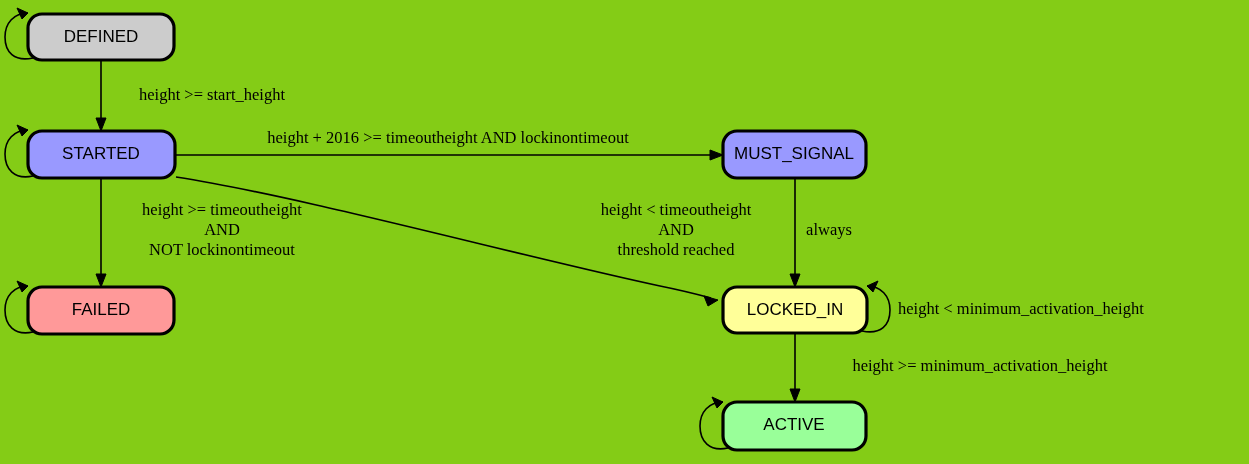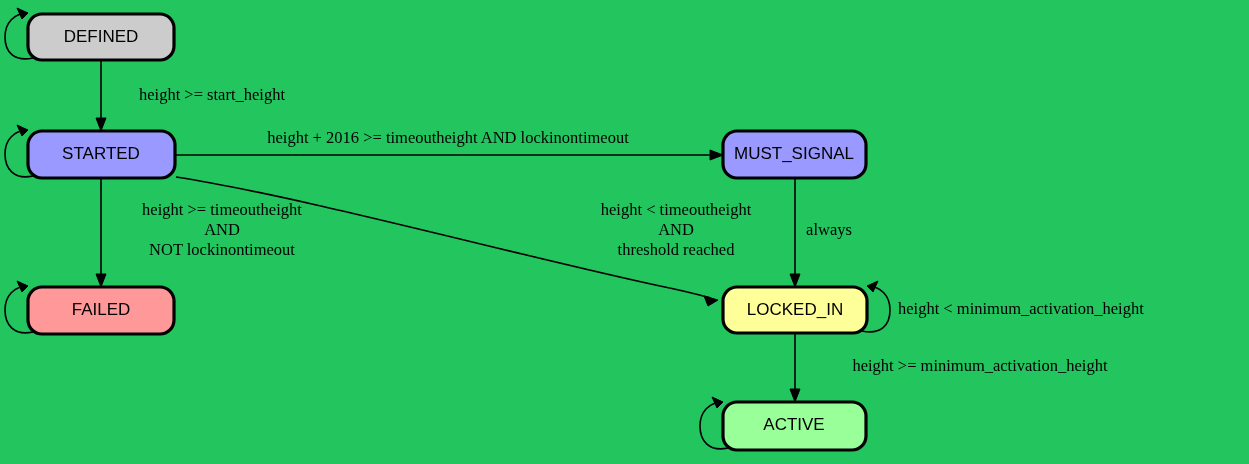--- a/index.html
+++ b/index.html
@@ -5,21 +5,21 @@
 <style>
   html, body {
     margin: 0;
     padding: 0;
     background: #ffffff;
   }
   #canvas {
     position: relative;
     width: 1249px;
     height: 464px;
-    background: #22c55e;
+    background: #84cc16;
     overflow: hidden;
     font-family: "Liberation Sans", sans-serif;
   }
   #graph-svg {
     position: absolute;
     left: 0;
     top: 0;
     width: 1249px;
     height: 464px;
   }

